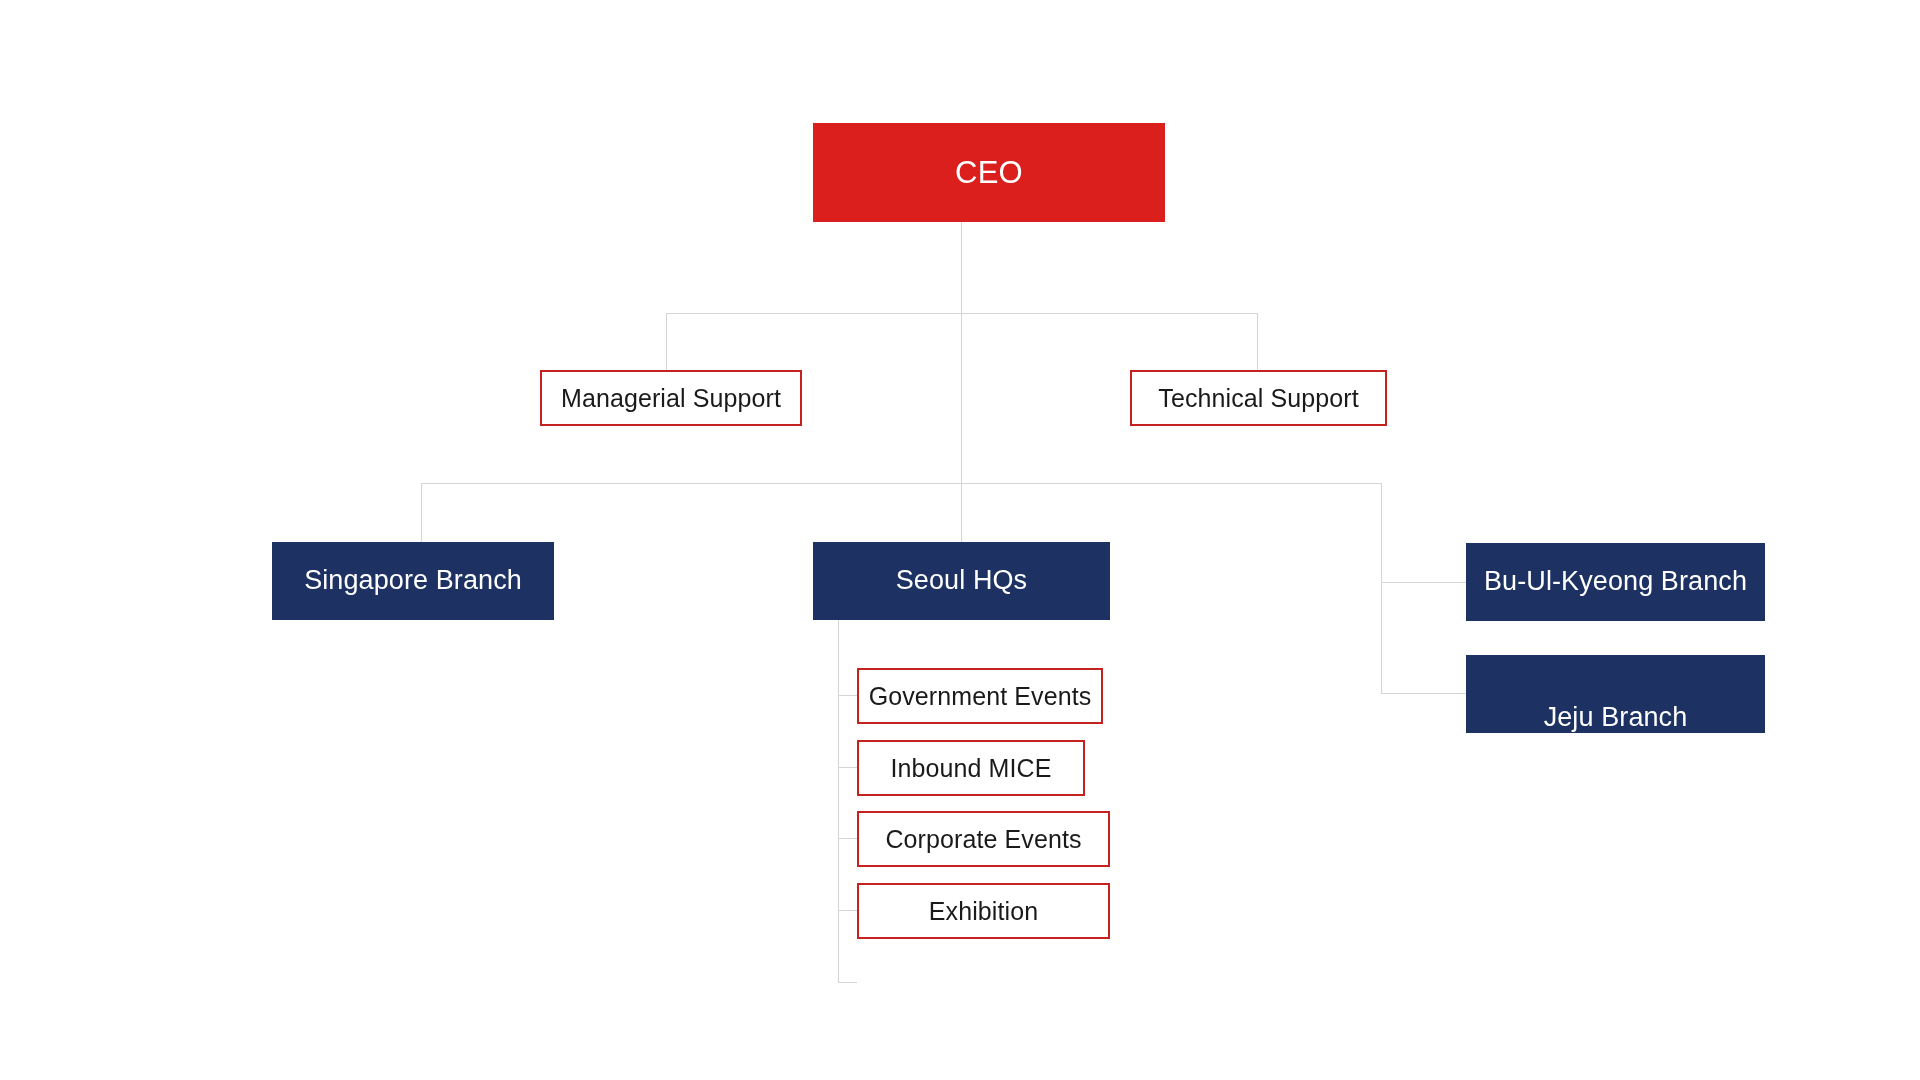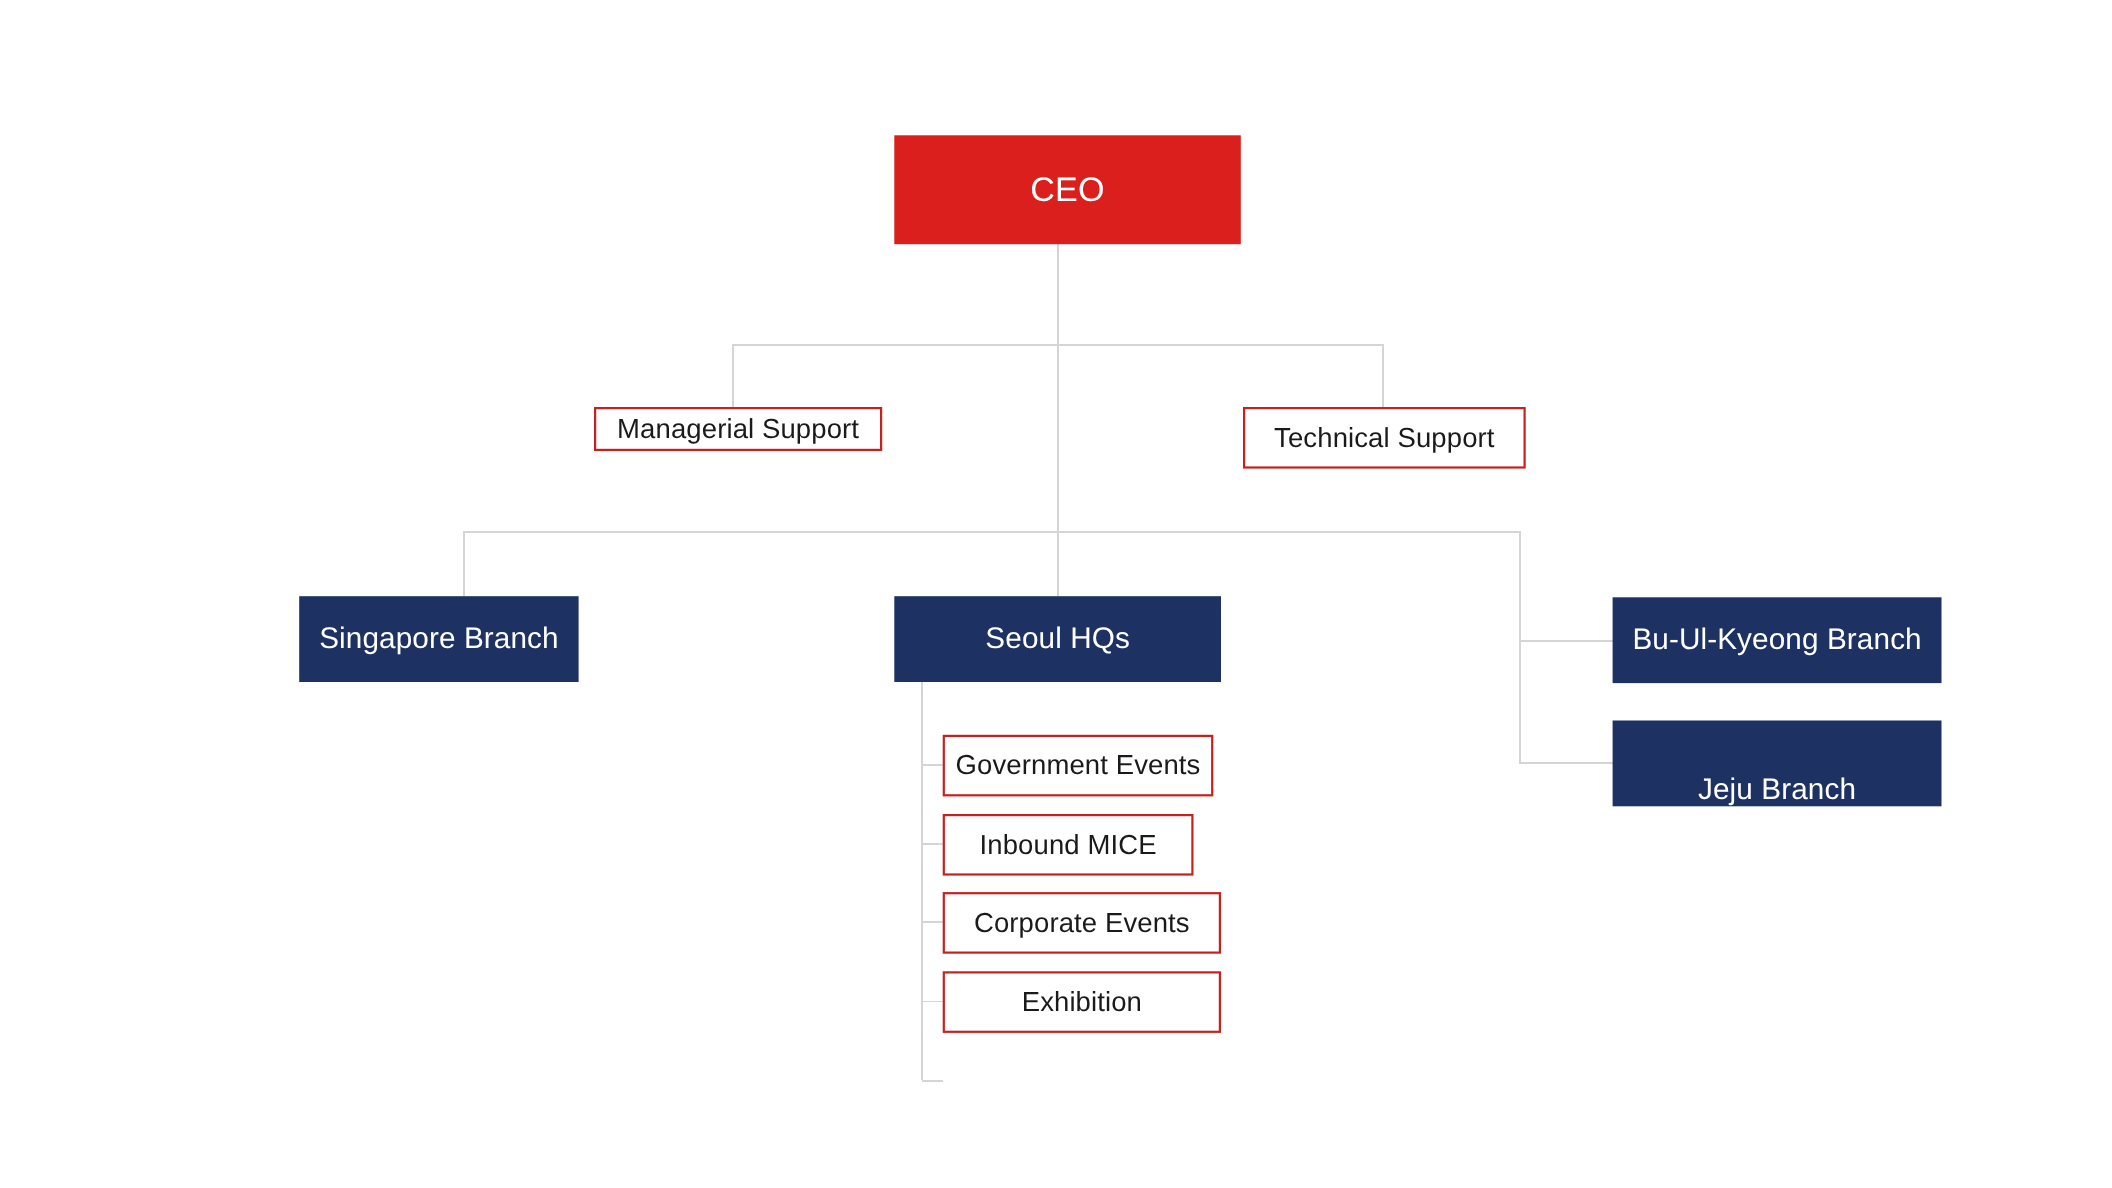--- a/index.html
+++ b/index.html
@@ -80,33 +80,33 @@
 
       <path d="M838.5 620 L838.5 982"></path>
       <path d="M838 695.5 L857 695.5"></path>
       <path d="M838 767.5 L857 767.5"></path>
       <path d="M838 838.5 L857 838.5"></path>
       <path d="M838 910.5 L857 910.5"></path>
       <path d="M838 982.5 L857 982.5"></path>
     </g>
   </svg>
 
-  <div class="node node-ceo" style="left:813px; top:123px; width:315px; height:99px;">
+  <div class="node node-ceo" style="left:813px; top:123px; width:352px; height:99px;">
     <span class="node-label">CEO</span>
   </div>
 
-  <div class="node node-outline" style="left:540px; top:370px; width:262px; height:40px;">
+  <div class="node node-outline" style="left:540px; top:370px; width:262px; height:56px;">
     <span class="node-label">Managerial Support</span>
   </div>
 
   <div class="node node-outline" style="left:1130px; top:370px; width:257px; height:56px;">
     <span class="node-label">Technical Support</span>
   </div>
 
-  <div class="node node-navy" style="left:272px; top:542px; width:254px; height:78px;">
+  <div class="node node-navy" style="left:272px; top:542px; width:282px; height:78px;">
     <span class="node-label">Singapore Branch</span>
   </div>
 
   <div class="node node-navy" style="left:813px; top:542px; width:297px; height:78px;">
     <span class="node-label">Seoul HQs</span>
   </div>
 
   <div class="node node-navy" style="left:1466px; top:543px; width:299px; height:78px;">
     <span class="node-label">Bu-Ul-Kyeong Branch</span>
   </div>

